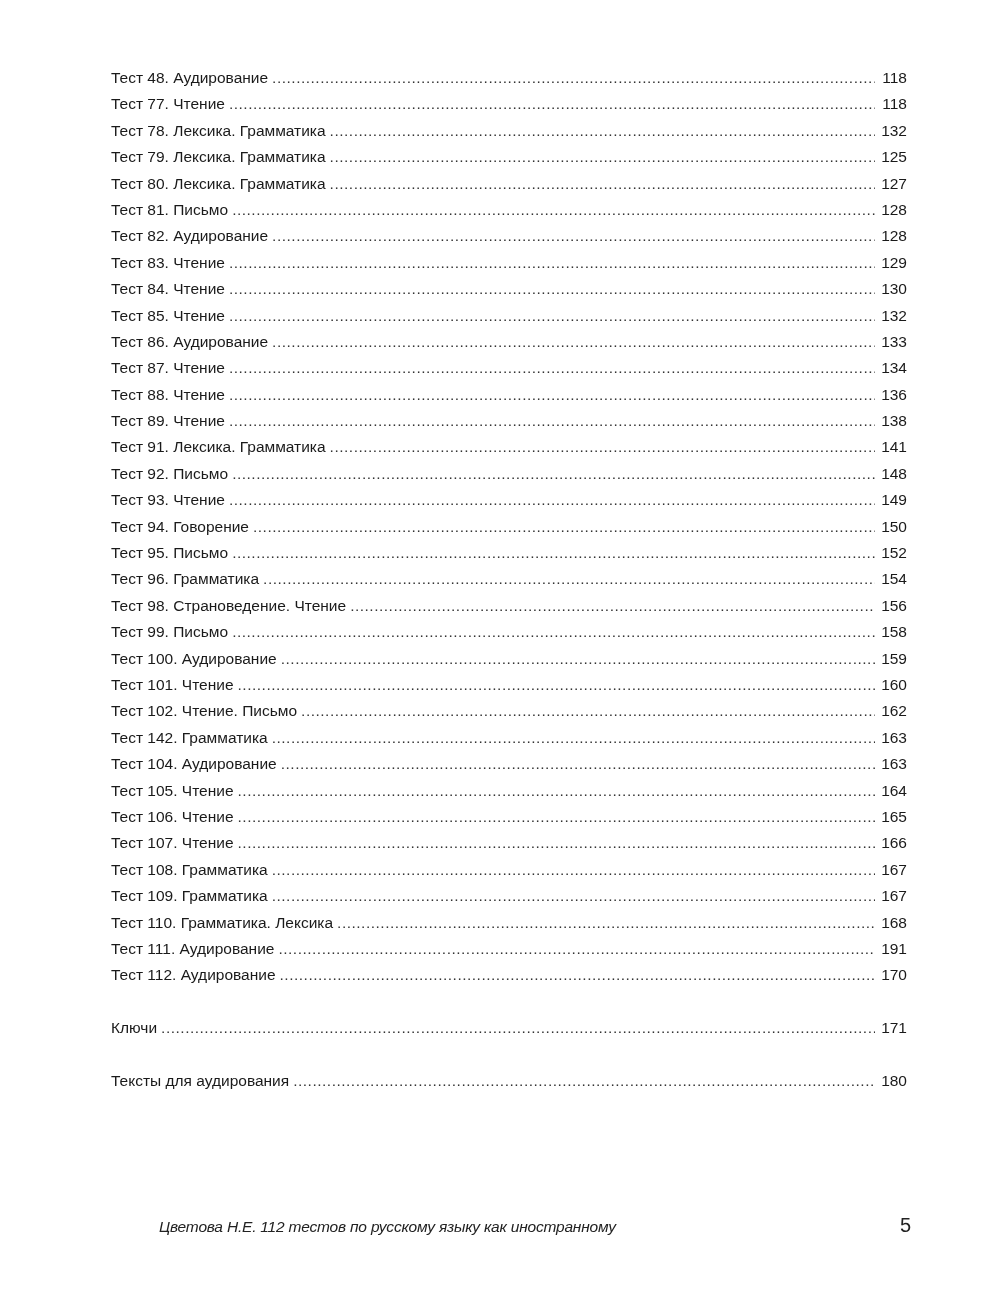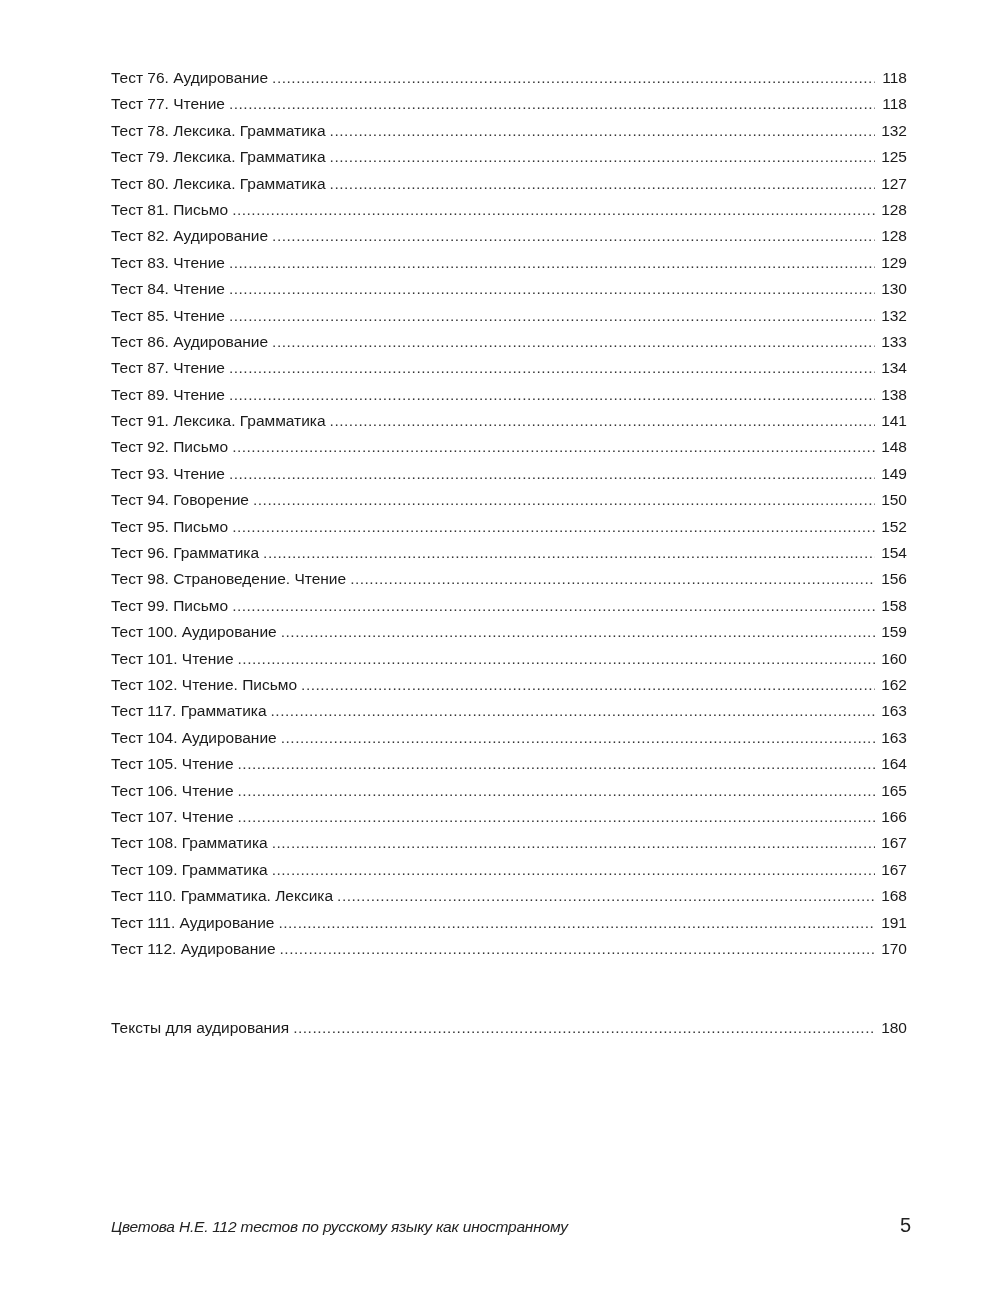--- a/index.html
+++ b/index.html
@@ -6,29 +6,29 @@
   body { width: 1000px; height: 1300px; position: relative; overflow: hidden;
          font-family: "Liberation Sans", sans-serif; color: #1a1a1a; }
   .toc { position: absolute; left: 111px; top: 65px; width: 796px; }
   .row { display: flex; align-items: baseline; height: 26.4px; font-size: 15.5px; line-height: 26.4px; }
   .row .title { white-space: nowrap; padding-right: 4px; }
   .row .leader { flex: 1; overflow: hidden; white-space: nowrap; color: #333; letter-spacing: 0.5px; }
   .row .leader::after { content: "................................................................................................................................................................................................................................................................"; }
   .row .page { white-space: nowrap; padding-left: 4px; text-align: right; min-width: 28px; }
   .gap { height: 26.4px; }
   .footer { position: absolute; left: 111px; top: 1214px; width: 800px; display: flex; justify-content: space-between; align-items: baseline; }
-  .footer .caption { font-style: italic; font-size: 15.5px; color: #222; letter-spacing: -0.2px; }
+  .footer .caption { font-style: italic; font-size: 15.5px; color: #222; letter-spacing: -0.2px; margin-left: 48px; }
   .footer .pnum { font-size: 20px; color: #222; }
 </style>
 </head>
 <body>
 
 <div class="toc" id="toc">
     <div class="row">
-      <span class="title">Тест 76. Аудирование</span>
+      <span class="title">Тест 48. Аудирование</span>
       <span class="leader"></span>
       <span class="page">118</span>
     </div>
     <div class="row">
       <span class="title">Тест 77. Чтение</span>
       <span class="leader"></span>
       <span class="page">118</span>
     </div>
     <div class="row">
       <span class="title">Тест 78. Лексика. Грамматика</span>
@@ -74,20 +74,25 @@
       <span class="title">Тест 86. Аудирование</span>
       <span class="leader"></span>
       <span class="page">133</span>
     </div>
     <div class="row">
       <span class="title">Тест 87. Чтение</span>
       <span class="leader"></span>
       <span class="page">134</span>
     </div>
     <div class="row">
+      <span class="title">Тест 88. Чтение</span>
+      <span class="leader"></span>
+      <span class="page">136</span>
+    </div>
+    <div class="row">
       <span class="title">Тест 89. Чтение</span>
       <span class="leader"></span>
       <span class="page">138</span>
     </div>
     <div class="row">
       <span class="title">Тест 91. Лексика. Грамматика</span>
       <span class="leader"></span>
       <span class="page">141</span>
     </div>
     <div class="row">
@@ -134,21 +139,21 @@
       <span class="title">Тест 101. Чтение</span>
       <span class="leader"></span>
       <span class="page">160</span>
     </div>
     <div class="row">
       <span class="title">Тест 102. Чтение. Письмо</span>
       <span class="leader"></span>
       <span class="page">162</span>
     </div>
     <div class="row">
-      <span class="title">Тест 117. Грамматика</span>
+      <span class="title">Тест 142. Грамматика</span>
       <span class="leader"></span>
       <span class="page">163</span>
     </div>
     <div class="row">
       <span class="title">Тест 104. Аудирование</span>
       <span class="leader"></span>
       <span class="page">163</span>
     </div>
     <div class="row">
       <span class="title">Тест 105. Чтение</span>
@@ -184,20 +189,25 @@
       <span class="title">Тест 111. Аудирование</span>
       <span class="leader"></span>
       <span class="page">191</span>
     </div>
     <div class="row">
       <span class="title">Тест 112. Аудирование</span>
       <span class="leader"></span>
       <span class="page">170</span>
     </div>
     <div class="gap"></div>
+    <div class="row">
+      <span class="title">Ключи</span>
+      <span class="leader"></span>
+      <span class="page">171</span>
+    </div>
     <div class="gap"></div>
     <div class="row">
       <span class="title">Тексты для аудирования</span>
       <span class="leader"></span>
       <span class="page">180</span>
     </div>
   </div>
 
 <div class="footer">
   <span class="caption">Цветова Н.Е. 112 тестов по русскому языку как иностранному</span>

